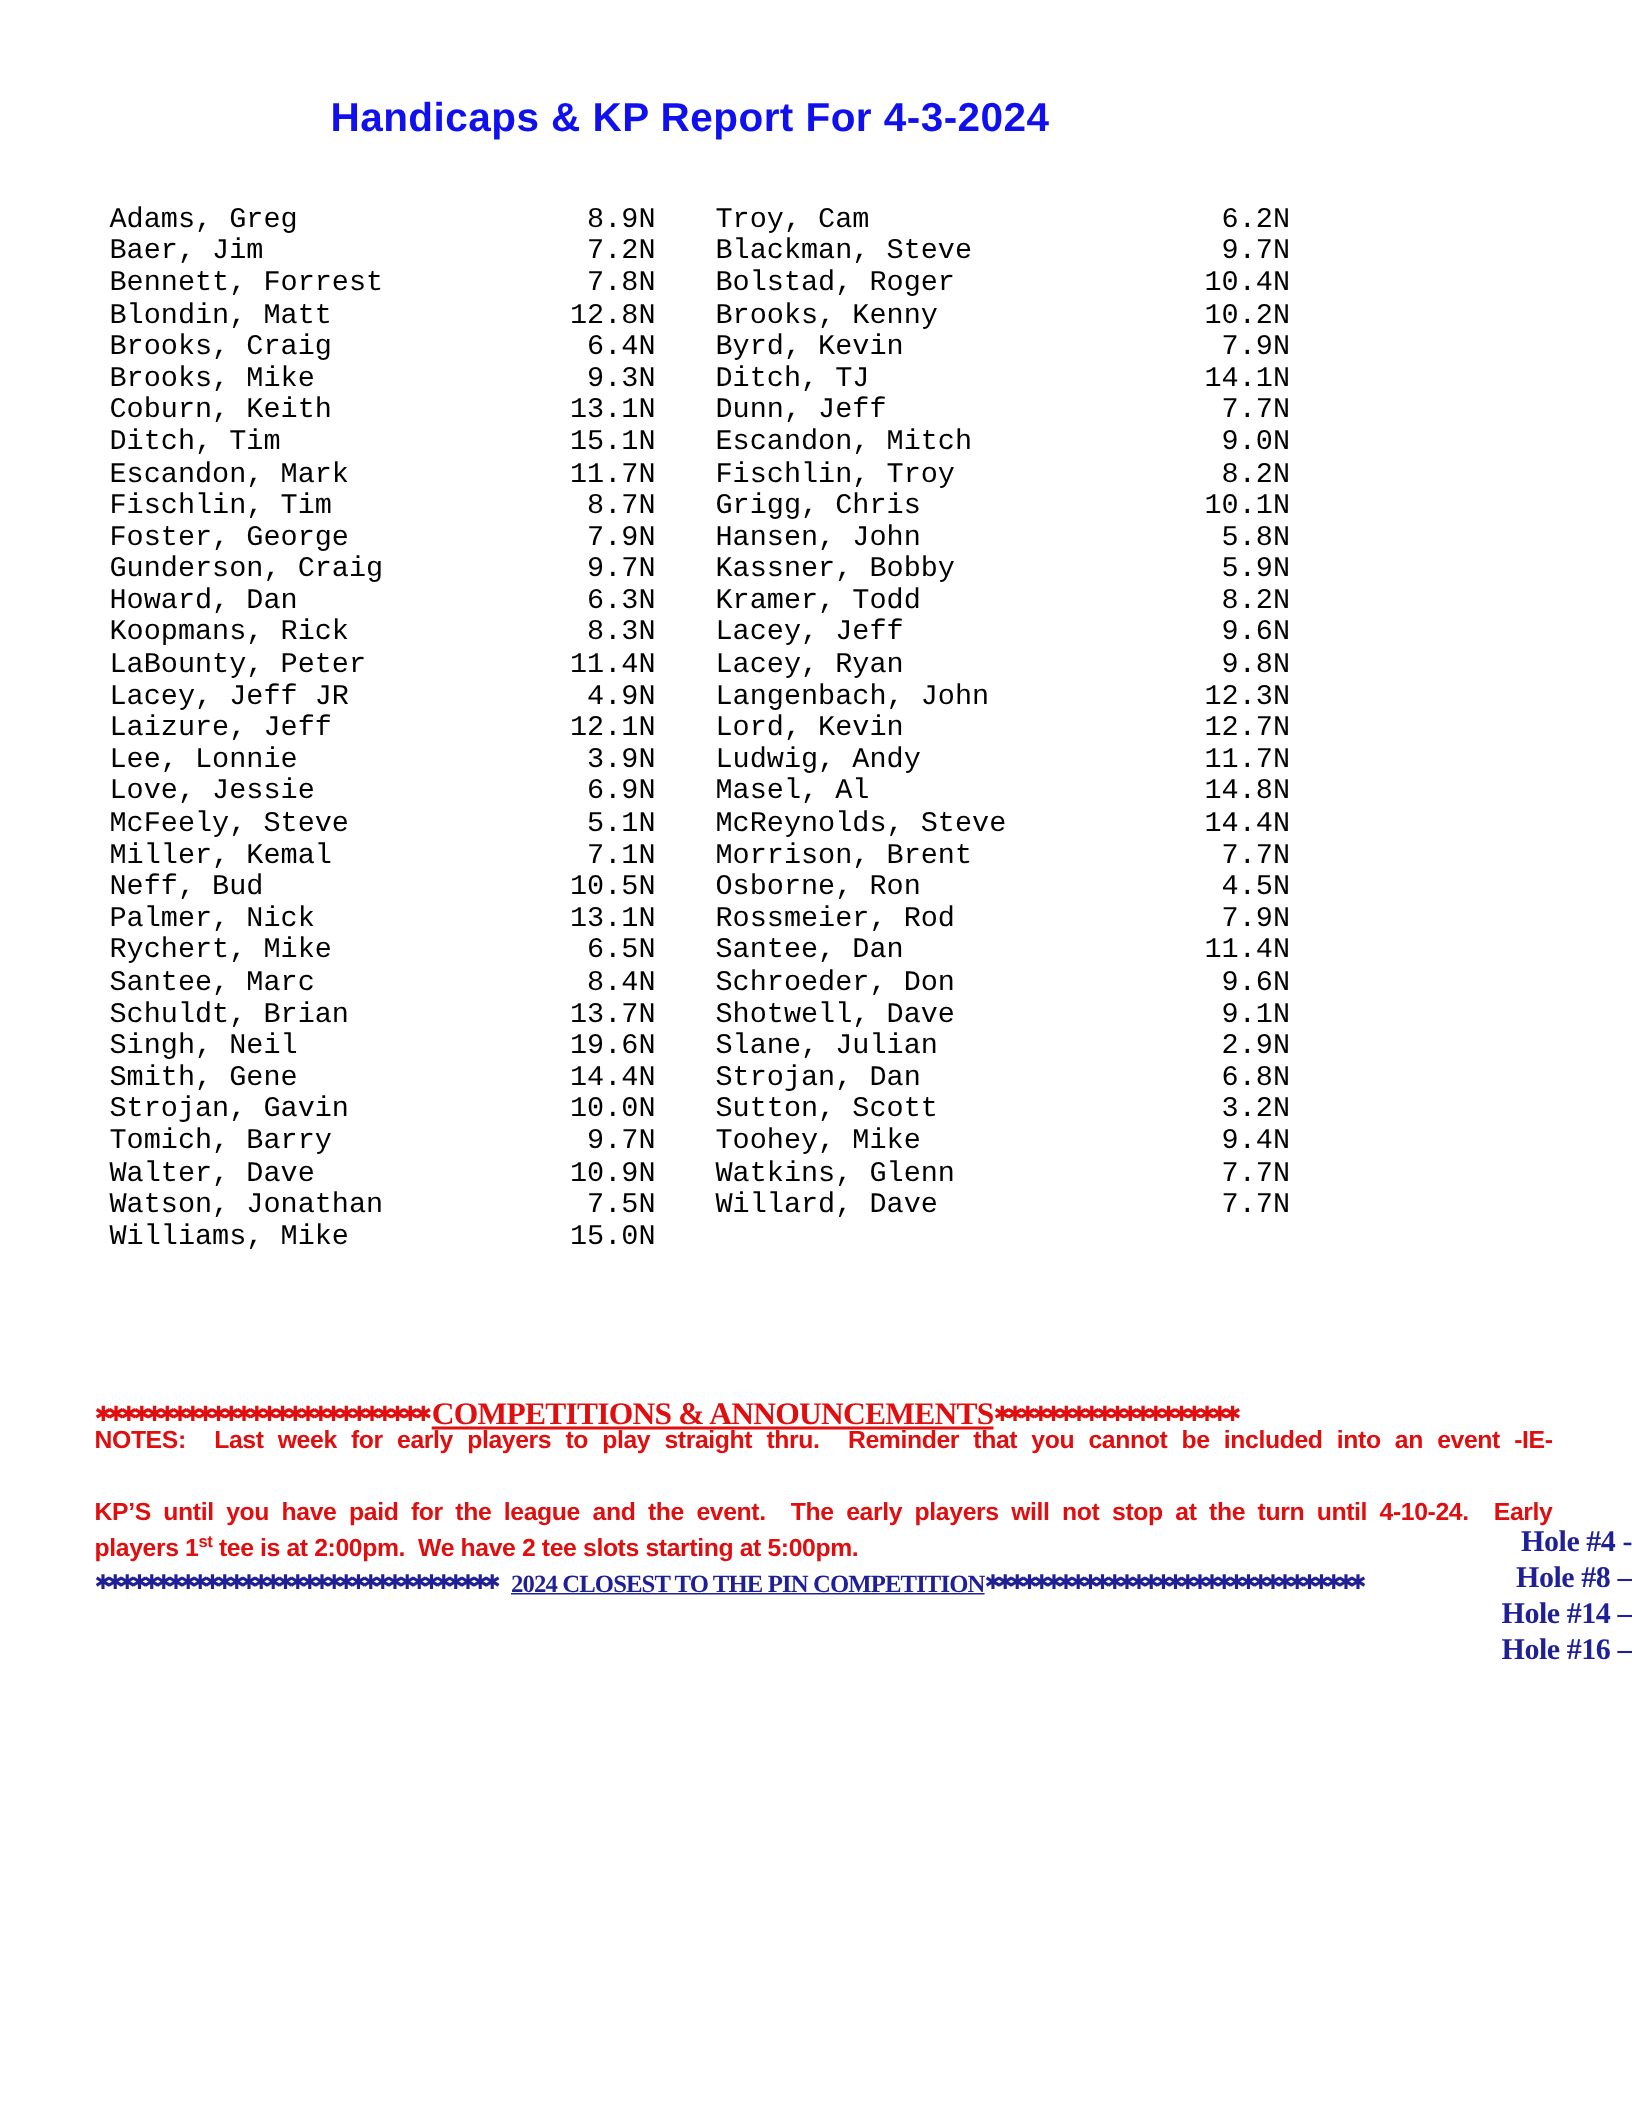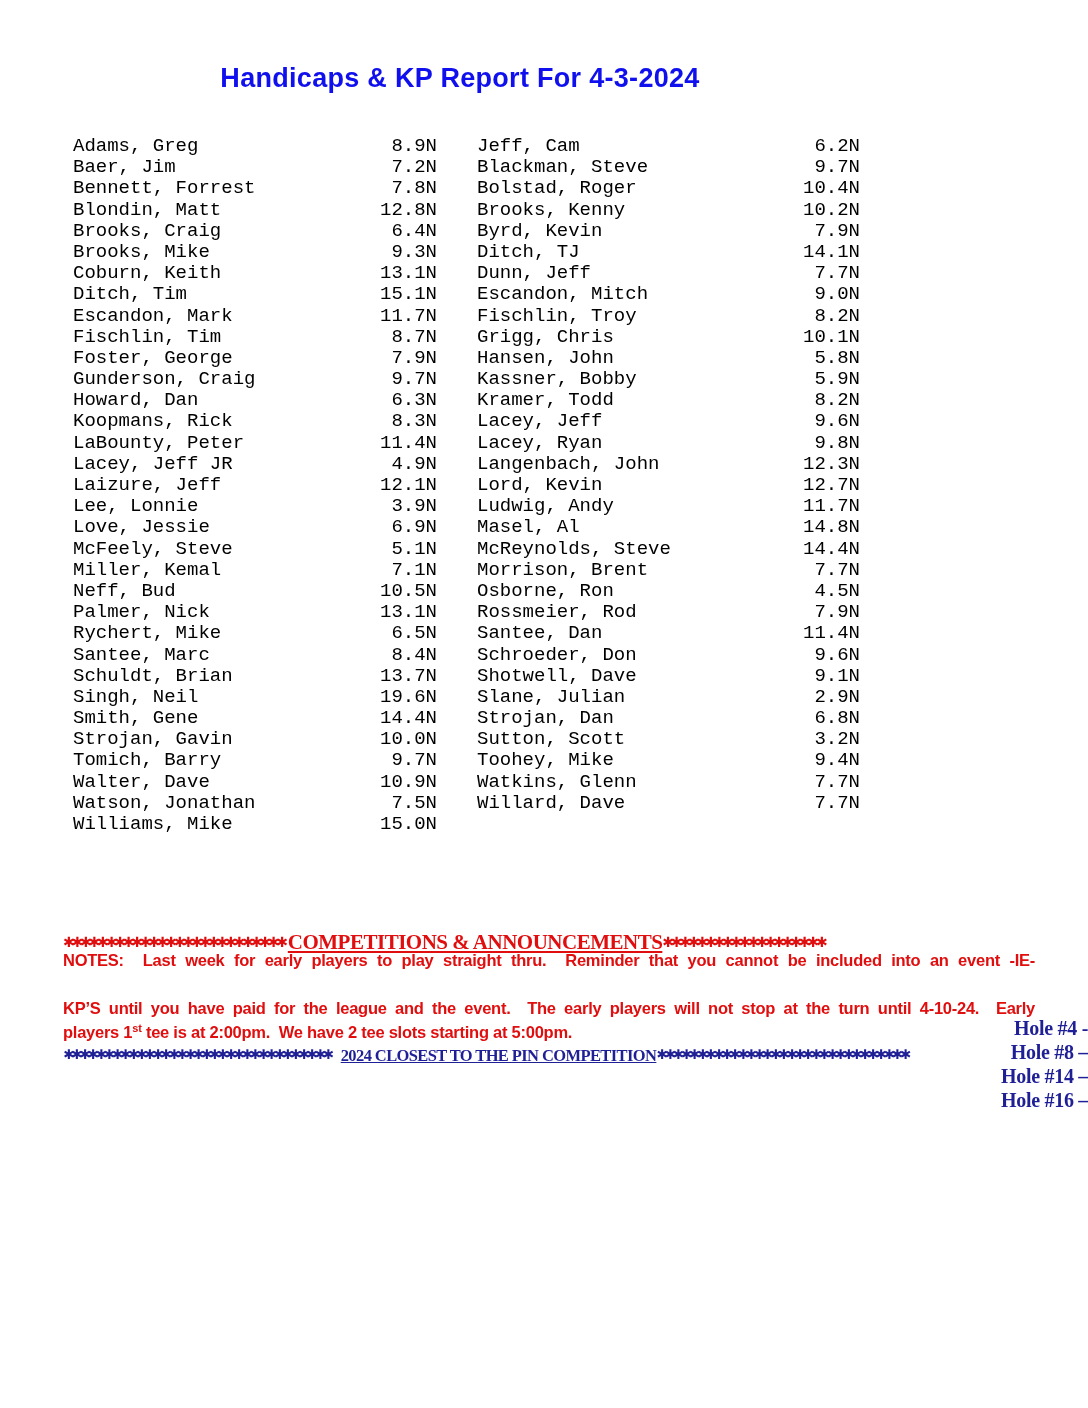--- a/index.html
+++ b/index.html
@@ -251,21 +251,21 @@
   </div>
 
   <div class="row">
     <span class="pname">Williams, Mike</span>
     <span class="hcp">15.0N</span>
   </div>
 </div>
   <div class="col col-right" id="col-right">
 
   <div class="row">
-    <span class="pname">Jeff, Cam</span>
+    <span class="pname">Troy, Cam</span>
     <span class="hcp">6.2N</span>
   </div>
 
   <div class="row">
     <span class="pname">Blackman, Steve</span>
     <span class="hcp">9.7N</span>
   </div>
 
   <div class="row">
     <span class="pname">Bolstad, Roger</span>

